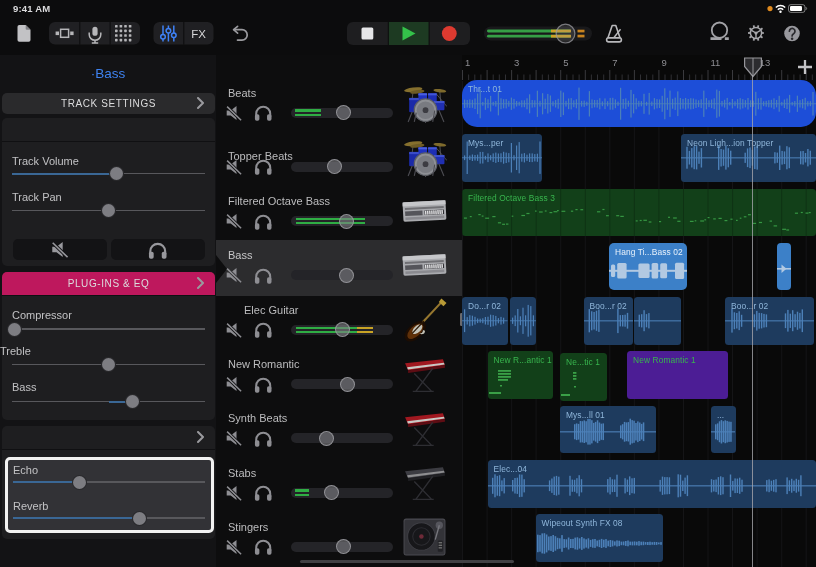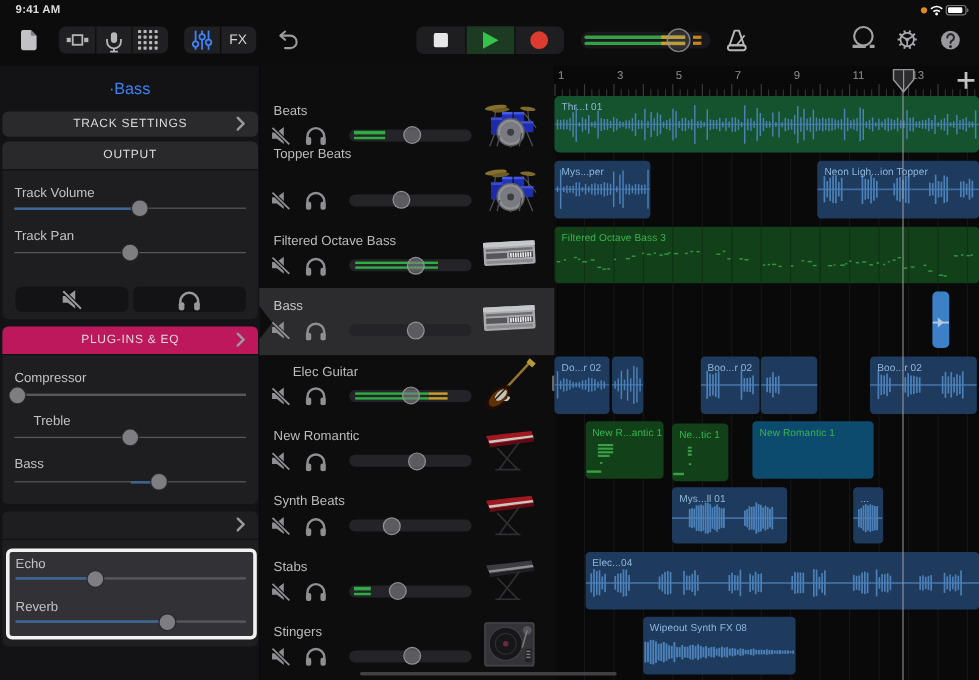--- a/index.html
+++ b/index.html
@@ -123,21 +123,20 @@
       <path d="M789.4 31.2 a2.8 2.8 0 1 1 4.2 2.5 c-1.1 0.6 -1.5 1.1 -1.5 2.2" fill="none" stroke="#28282c" stroke-width="1.7" stroke-linecap="round"></path>
       <circle cx="792.1" cy="38.8" r="1.25" fill="#28282c"></circle>
     </svg>
     <div class="abs" style="left:184px;top:27.5px;width:29px;text-align:center;font-size:11.5px;color:#d6d6d8">FX</div>
     <div class="abs" style="left:0;top:66px;width:216px;text-align:center;font-size:13.5px;color:#3e82f0">·Bass</div>
     <div class="hdr" style="top:92.5px">TRACK SETTINGS</div>
     <svg class="abs" style="left:197px;top:97px" width="8" height="13" viewBox="0 0 8 13">
       <path d="M1 1 L6 6 L1 11" stroke="#9a9a9e" stroke-width="2" fill="none" stroke-linecap="round" stroke-linejoin="round"></path>
     </svg>
     <div class="panel" style="top:118px;height:148px"></div>
-    <div class="hdr" style="top:118px;border-radius:5px 5px 0 0;height:23px;background:#29292c">OUTPUT</div>
     <div class="abs" style="left:2px;top:141px;width:213px;height:1px;background:#101012"></div>
     <div class="lbl" style="left:12px;top:155px">Track Volume</div>
     <div class="abs" style="left:12px;top:172.75px;width:193px;height:1.5px;background:#58585c"></div>
     <div class="abs" style="left:12px;top:172.5px;width:104px;height:2px;background:#3a6795"></div>
     <div class="abs" style="left:108.5px;top:166.0px;width:15px;height:15px;border-radius:50%;background:#7d7d82;border:1px solid rgba(20,20,22,0.8)"></div>
     <div class="lbl" style="left:12px;top:191px">Track Pan</div>
     <div class="abs" style="left:12px;top:209.75px;width:193px;height:1.5px;background:#58585c"></div>
     <div class="abs" style="left:101.0px;top:203.0px;width:15px;height:15px;border-radius:50%;background:#7d7d82;border:1px solid rgba(20,20,22,0.8)"></div>
     <div class="btn2" style="left:12.5px;top:238.5px;width:94px"></div>
     <div class="btn2" style="left:110.5px;top:238.5px;width:94px"></div>
@@ -155,21 +154,21 @@
     </svg>
     <div class="panel" style="top:272px;height:148px"></div>
     <div class="hdr" style="top:272px;border-radius:5px 5px 0 0;height:23px;background:#be185d">PLUG-INS &amp; EQ</div>
     <svg class="abs" style="left:197px;top:277px" width="8" height="13" viewBox="0 0 8 13">
       <path d="M1 1 L6 6 L1 11" stroke="#9a9a9e" stroke-width="2" fill="none" stroke-linecap="round" stroke-linejoin="round"></path>
     </svg>
     <div class="abs" style="left:2px;top:295px;width:213px;height:1px;background:#101012"></div>
     <div class="lbl" style="left:12px;top:309px">Compressor</div>
     <div class="abs" style="left:12px;top:328.25px;width:193px;height:1.5px;background:#58585c"></div>
     <div class="abs" style="left:6.5px;top:321.5px;width:15px;height:15px;border-radius:50%;background:#7d7d82;border:1px solid rgba(20,20,22,0.8)"></div>
-    <div class="lbl" style="left:28px;top:345px">Treble</div>
+    <div class="lbl" style="left:0;top:345px">Treble</div>
     <div class="abs" style="left:12px;top:363.75px;width:193px;height:1.5px;background:#58585c"></div>
     <div class="abs" style="left:101.0px;top:357.0px;width:15px;height:15px;border-radius:50%;background:#7d7d82;border:1px solid rgba(20,20,22,0.8)"></div>
     <div class="lbl" style="left:12px;top:381px">Bass</div>
     <div class="abs" style="left:12px;top:400.75px;width:193px;height:1.5px;background:#58585c"></div>
     <div class="abs" style="left:108.5px;top:400.5px;width:23.5px;height:2px;background:#3a6795"></div>
     <div class="abs" style="left:124.5px;top:394.0px;width:15px;height:15px;border-radius:50%;background:#7d7d82;border:1px solid rgba(20,20,22,0.8)"></div>
     <div class="panel" style="top:426px;height:113px"></div>
     <svg class="abs" style="left:197px;top:431px" width="8" height="13" viewBox="0 0 8 13">
       <path d="M1 1 L6 6 L1 11" stroke="#9a9a9e" stroke-width="2" fill="none" stroke-linecap="round" stroke-linejoin="round"></path>
     </svg>
@@ -214,21 +213,21 @@
         <rect x="7" y="17.5" width="9.5" height="2.2" fill="#3a4cc8"></rect>
         <rect x="31" y="20.5" width="10.5" height="9" rx="1" fill="#202fb2"></rect>
         <rect x="31" y="20.5" width="10.5" height="2" fill="#3f51cc"></rect>
         <circle cx="23" cy="29.5" r="11" fill="#8e9095"></circle>
         <circle cx="23" cy="29.5" r="11" fill="none" stroke="#5e6066" stroke-width="1.2"></circle>
         <circle cx="23" cy="29.5" r="8.6" fill="#797b81"></circle>
         <circle cx="23" cy="29.5" r="2.8" fill="#3c3c42"></circle>
         <path d="M10 31 L6 41 M14 32 L12 41 M36 29 L41 41 M32 30 L30 41 M23 40.5 L23 42" stroke="#4c4c52" stroke-width="1.1"></path>
       </g>
     </svg>
-    <div class="lbl" style="left:228px;top:123px;color:#bcbcbe">Topper Beats</div>
+    <div class="lbl" style="left:228px;top:150px;color:#bcbcbe">Topper Beats</div>
     <svg class="abs" style="left:225px;top:158.8px" width="17" height="16" viewBox="0 0 16 16">
       <path d="M1.2 5.4 H5.2 L11 0.9 V15.1 L5.2 10.6 H1.2 Z" fill="#8e8e93"></path>
       <path d="M1.6 1.6 L15.6 15.3" stroke="#0d0d0e" stroke-width="3.2"></path>
       <path d="M1.6 1.6 L15.6 15.3" stroke="#8e8e93" stroke-width="1.5"></path>
     </svg>
     <svg class="abs" style="left:253px;top:158.3px" width="20" height="17" viewBox="0 0 16 16">
       <g transform="scale(1.0)" fill="none">
         <path d="M1.6 12 V9.2 A6.6 6.6 0 0 1 14.8 9.2 V12" stroke="#8e8e93" stroke-width="1.9"></path>
         <rect x="0.4" y="9.6" width="4.2" height="6.2" rx="1.6" fill="#8e8e93"></rect>
         <rect x="11.8" y="9.6" width="4.2" height="6.2" rx="1.6" fill="#8e8e93"></rect>
@@ -554,21 +553,21 @@
       <rect x="147.3" y="0" width="1" height="486" fill="#151517"></rect>
       <rect x="171.9" y="0" width="1" height="486" fill="#151517"></rect>
       <rect x="196.4" y="0" width="1" height="486" fill="#151517"></rect>
       <rect x="221.0" y="0" width="1" height="486" fill="#151517"></rect>
       <rect x="245.5" y="0" width="1" height="486" fill="#151517"></rect>
       <rect x="270.0" y="0" width="1" height="486" fill="#151517"></rect>
       <rect x="294.6" y="0" width="1" height="486" fill="#151517"></rect>
       <rect x="319.2" y="0" width="1" height="486" fill="#151517"></rect>
       <rect x="343.7" y="0" width="1" height="486" fill="#151517"></rect>
     </svg>
-    <div class="reg" style="left:462.0px;top:79.9px;width:354.0px;height:47.5px;background:#14532d;border-radius:4px">
+    <div class="reg" style="left:462.0px;top:79.9px;width:354.0px;height:47.5px;background:#1d4ed8;border-radius:15px">
       <svg style="position:absolute;left:0;top:0" width="354" height="48" viewBox="0 0 354 48">
         <rect x="0" y="23.1" width="354" height="1.2" fill="#4c80b8" opacity="0.7"></rect>
         <rect x="2.0" y="19.6" width="1.2" height="8.4" fill="#4c80b8"></rect>
         <rect x="4.6" y="20.0" width="1.2" height="7.6" fill="#4c80b8"></rect>
         <rect x="7.2" y="19.4" width="1.2" height="8.6" fill="#4c80b8"></rect>
         <rect x="9.8" y="19.8" width="1.2" height="8.0" fill="#4c80b8"></rect>
         <rect x="12.4" y="18.5" width="1.2" height="10.5" fill="#4c80b8"></rect>
         <rect x="15.0" y="13.5" width="1.2" height="20.6" fill="#4c80b8"></rect>
         <rect x="17.6" y="9.1" width="1.2" height="29.2" fill="#4c80b8"></rect>
         <rect x="20.2" y="21.9" width="1.2" height="3.8" fill="#4c80b8"></rect>
@@ -846,20 +845,32 @@
         <rect x="311.6" y="36.3" width="3.5" height="1.2" fill="#3aa047" opacity="0.9"></rect>
         <rect x="320.2" y="39.7" width="3.8" height="1.2" fill="#3aa047" opacity="0.9"></rect>
         <rect x="324.3" y="40.4" width="2.8" height="1.2" fill="#3aa047" opacity="0.9"></rect>
         <rect x="332.9" y="23.6" width="3.1" height="1.2" fill="#3aa047" opacity="0.9"></rect>
         <rect x="338.8" y="22.9" width="2.0" height="1.2" fill="#3aa047" opacity="0.9"></rect>
         <rect x="343.5" y="23.5" width="2.9" height="1.2" fill="#3aa047" opacity="0.9"></rect>
         <rect x="346.7" y="23.0" width="2.0" height="1.2" fill="#3aa047" opacity="0.9"></rect>
       </svg>
       <div class="t" style="color:#38b54e">Filtered Octave Bass 3</div>
     </div>
+    <div class="reg" style="left:609.0px;top:242.8px;width:78.0px;height:47.5px;background:#3c80c8;border-radius:5px">
+      <svg style="position:absolute;left:0;top:0" width="78" height="48" viewBox="0 0 78 48">
+        <rect x="0" y="26.8" width="78" height="2" fill="#b2c9e2"></rect>
+        <rect x="2.0" y="21.6" width="4.2" height="12.3" rx="1.5" fill="#b2c9e2"></rect>
+        <rect x="8.2" y="19.9" width="9.4" height="15.7" rx="1.5" fill="#b2c9e2"></rect>
+        <rect x="29.4" y="20.5" width="11.2" height="14.5" rx="1.5" fill="#b2c9e2"></rect>
+        <rect x="42.6" y="20.0" width="6.6" height="15.5" rx="1.5" fill="#b2c9e2"></rect>
+        <rect x="51.2" y="20.3" width="6.9" height="15.0" rx="1.5" fill="#b2c9e2"></rect>
+        <rect x="66.0" y="19.7" width="9.1" height="16.2" rx="1.5" fill="#b2c9e2"></rect>
+      </svg>
+      <div class="t" style="color:#e8f1fb">Hang Ti...Bass 02</div>
+    </div>
     <div class="reg" style="left:777px;top:242.8px;width:14px;height:47.5px;background:#3c80c8;border-radius:4px">
       <svg style="position:absolute;left:0;top:0" width="14" height="47" viewBox="0 0 14 47">
         <rect x="0" y="25" width="14" height="1.6" fill="#b2c9e2"></rect>
         <path d="M4.5 21.5 L9.5 25.8 L4.5 30 Z" fill="#b2c9e2"></path>
       </svg>
     </div>
     <div class="reg" style="left:462.0px;top:297.1px;width:45.5px;height:47.5px;background:#1e3b5e;border-radius:3.5px">
       <svg style="position:absolute;left:0;top:0" width="46" height="48" viewBox="0 0 46 48">
         <rect x="0" y="23.1" width="45.5" height="1.2" fill="#4c80b8" opacity="0.7"></rect>
         <rect x="2.0" y="12.3" width="1.2" height="22.8" fill="#4c80b8"></rect>
@@ -964,21 +975,21 @@
       <svg style="position:absolute;left:13px;top:19px" width="10" height="22" viewBox="0 0 10 22">
         <g fill="#3aa047">
           <rect x="0" y="0" width="3.4" height="1.8"></rect>
           <rect x="0" y="3" width="3.4" height="1.8"></rect>
           <rect x="0" y="6" width="3.4" height="1.8"></rect>
           <rect x="1" y="14" width="2" height="1.5"></rect>
         </g>
       </svg>
       <div style="position:absolute;left:1px;bottom:5px;width:9px;height:2px;background:#3aa047"></div>
     </div>
-    <div class="reg" style="left:627.0px;top:351.4px;width:100.5px;height:47.5px;background:#0c4a6e;border-radius:3.5px">
+    <div class="reg" style="left:627.0px;top:351.4px;width:100.5px;height:47.5px;background:#4c1d95;border-radius:3.5px">
       <div class="t" style="color:#38b54e">New Romantic 1</div>
     </div>
     <div class="reg" style="left:560.0px;top:405.7px;width:96.0px;height:47.5px;background:#1e3b5e;border-radius:3.5px">
       <svg style="position:absolute;left:0;top:0" width="96" height="48" viewBox="0 0 96 48">
         <rect x="0" y="25.1" width="96" height="1.4" fill="#4c80b8" opacity="0.8"></rect>
         <rect x="14.0" y="18.2" width="1.5" height="15.1" fill="#4c80b8"></rect>
         <rect x="15.9" y="17.4" width="1.5" height="16.7" fill="#4c80b8"></rect>
         <rect x="17.8" y="17.9" width="1.5" height="15.7" fill="#4c80b8"></rect>
         <rect x="19.7" y="15.0" width="1.5" height="21.5" fill="#4c80b8"></rect>
         <rect x="21.6" y="15.2" width="1.5" height="21.2" fill="#4c80b8"></rect>

